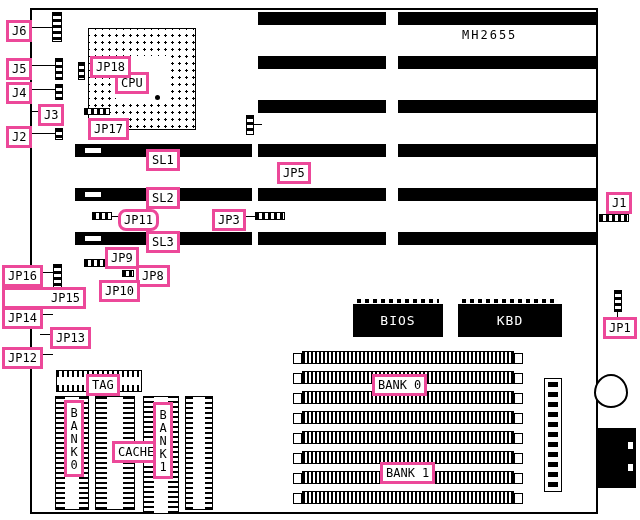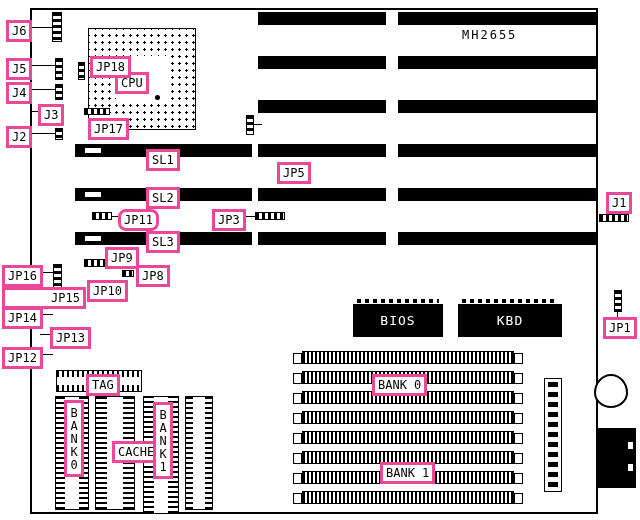--- a/index.html
+++ b/index.html
@@ -125,21 +125,21 @@
   <div class="ln" style="left:112px;top:216px;width:6px;height:1px;"></div>
   <div class="lbl" style="left:118px;top:209px;border-radius:8px;">JP11</div>
   <div class="lbl" style="left:212px;top:209px;">JP3</div>
   <div class="ln" style="left:246px;top:216px;width:9px;height:1px;"></div>
   <div class="pins-h" style="left:255px;top:212px;width:30px;height:8px;"></div>
 
   <div class="lbl" style="left:105px;top:247px;">JP9</div>
   <div class="pins-h" style="left:84px;top:259px;width:46px;height:8px;"></div>
   <div class="pins-h" style="left:122px;top:270px;width:12px;height:7px;"></div>
   <div class="lbl" style="left:136px;top:265px;">JP8</div>
-  <div class="lbl" style="left:87px;top:280px;">JP10</div>
+  <div class="lbl" style="left:99px;top:280px;">JP10</div>
 
   <div class="pins-v" style="left:53px;top:264px;width:9px;height:30px;"></div>
   <div class="lbl" style="left:2px;top:265px;">JP16</div>
   <div class="lbl" style="left:2px;top:287px;padding-left:46px;">JP15</div>
   <div class="lbl" style="left:2px;top:307px;">JP14</div>
   <div class="lbl" style="left:2px;top:327px;margin-left:48px;">JP13</div>
   <div class="lbl" style="left:2px;top:347px;">JP12</div>
   <div class="ln" style="left:40px;top:272px;width:13px;height:1px;"></div>
   <div class="ln" style="left:40px;top:294px;width:13px;height:1px;"></div>
   <div class="ln" style="left:40px;top:314px;width:13px;height:1px;"></div>

